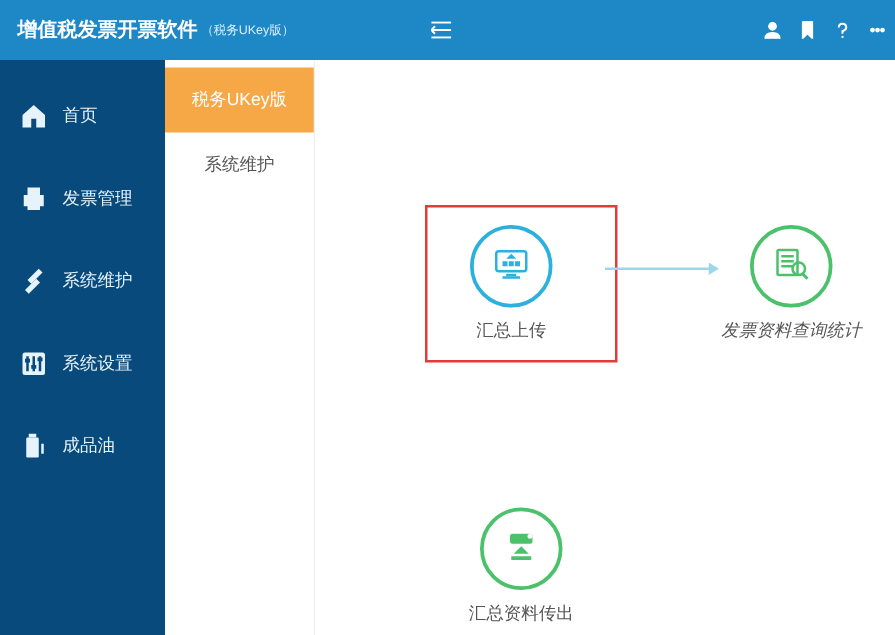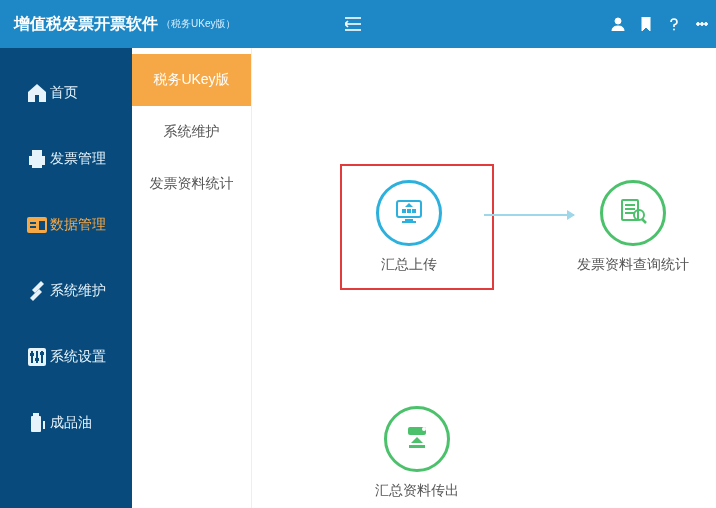--- a/index.html
+++ b/index.html
@@ -12,40 +12,40 @@
   .top .subtitle { font-size: 10px; margin-left: 3px; color: #d7efff; }
   .top .spacer { flex: 1; }
   .top .tool { width: 28px; height: 28px; display: flex; align-items: center; justify-content: center; color: #fff; cursor: pointer; }
   .top .menu-toggle { margin-left: 104px; }
   .top svg { stroke: #fff; }
 
   .body { flex: 1; display: flex; min-height: 0; }
 
   
   .nav { width: 132px; background: #074a7b; color: #fff; padding-top: 12px; }
-  .nav-item { height: 66px; display: flex; flex-direction: row; align-items: center; padding-left: 24px; gap: 0; cursor: pointer; font-size: 14px; color: #e6f3fb; }
+  .nav-item { height: 66px; display: flex; flex-direction: row; align-items: center; padding-left: 14px; gap: 10px; cursor: pointer; font-size: 14px; color: #e6f3fb; }
   .nav-item.active { color: #f7a846; }
   .nav-icon { width: 26px; height: 26px; display: flex; align-items: center; justify-content: center; }
   .nav-icon svg { fill: #e6f3fb; }
   .nav-item.active .nav-icon svg { fill: #f7a846; }
 
   
   .subnav { width: 120px; background: #fff; border-right: 1px solid #eee; padding-top: 6px; }
   .sub-item { height: 52px; display: flex; align-items: center; justify-content: center; font-size: 14px; color: #555; cursor: pointer; }
   .sub-item.active { background: #f7a846; color: #fff; }
 
   
   .main { flex: 1; background: #fff; position: relative; }
   .card { position: absolute; width: 130px; text-align: center; cursor: pointer; }
   .card .circle { width: 66px; height: 66px; margin: 0 auto 10px; border: 3px solid; border-radius: 50%; display: flex; align-items: center; justify-content: center; }
   .card .label { font-size: 14px; color: #555; }
   .card.blue .circle { border-color: #2cb0dd; }
   .card.green .circle { border-color: #4cc16b; }
   #card-upload { left: 92px; top: 132px; }
-  #card-query  { left: 316px; top: 132px; }
+  #card-query  { left: 316px; top: 132px; font-style: italic; }
   #card-export { left: 100px; top: 358px; }
 
   .highlight-box { position: absolute; left: 88px; top: 116px; width: 154px; height: 126px; border: 2px solid #e23b3b; pointer-events: none; }
 
   .arrow { position: absolute; left: 232px; top: 166px; width: 90px; height: 2px; background: #9ed6ea; }
   .arrow::after { content: ""; position: absolute; right: -1px; top: -4px; border-left: 8px solid #9ed6ea; border-top: 5px solid transparent; border-bottom: 5px solid transparent; }
 </style>
 </head>
 <body>
 
@@ -101,31 +101,20 @@
     <div class="nav-item">
       <span class="nav-icon">
         <svg width="24" height="24" viewBox="0 0 24 24">
             <rect x="4" y="9" width="16" height="9"></rect>
             <rect x="7" y="3" width="10" height="6"></rect>
             <rect x="7" y="15" width="10" height="6"></rect>
           </svg>
       </span>
       <span>发票管理</span>
     </div>
-    <div class="nav-item active">
-      <span class="nav-icon">
-        <svg width="24" height="24" viewBox="0 0 24 24">
-            <rect x="2" y="4" width="20" height="16" rx="2"></rect>
-            <rect x="5" y="9" width="6" height="2" fill="#074a7b"></rect>
-            <rect x="5" y="13" width="6" height="2" fill="#074a7b"></rect>
-            <rect x="14" y="8" width="6" height="9" fill="#074a7b"></rect>
-          </svg>
-      </span>
-      <span>数据管理</span>
-    </div>
     <div class="nav-item">
       <span class="nav-icon">
         <svg width="24" height="24" viewBox="0 0 24 24">
             <path d="M5 19 L14 10 L17 13 L8 22 Z"></path>
             <path d="M19 5 L10 14 L7 11 L16 2 Z"></path>
           </svg>
       </span>
       <span>系统维护</span>
     </div>
     <div class="nav-item">
@@ -152,21 +141,20 @@
             <rect x="18" y="10" width="2" height="8"></rect>
           </svg>
       </span>
       <span>成品油</span>
     </div>
   </div>
 
   <div class="subnav">
     <div class="sub-item active">税务UKey版</div>
     <div class="sub-item">系统维护</div>
-    <div class="sub-item">发票资料统计</div>
   </div>
 
   <div class="main">
 
     <div class="highlight-box"></div>
 
     <div id="card-upload" class="card blue">
       <div class="circle">
         <span>
           <svg width="36" height="36" viewBox="0 0 36 36" fill="#2cb0dd">

